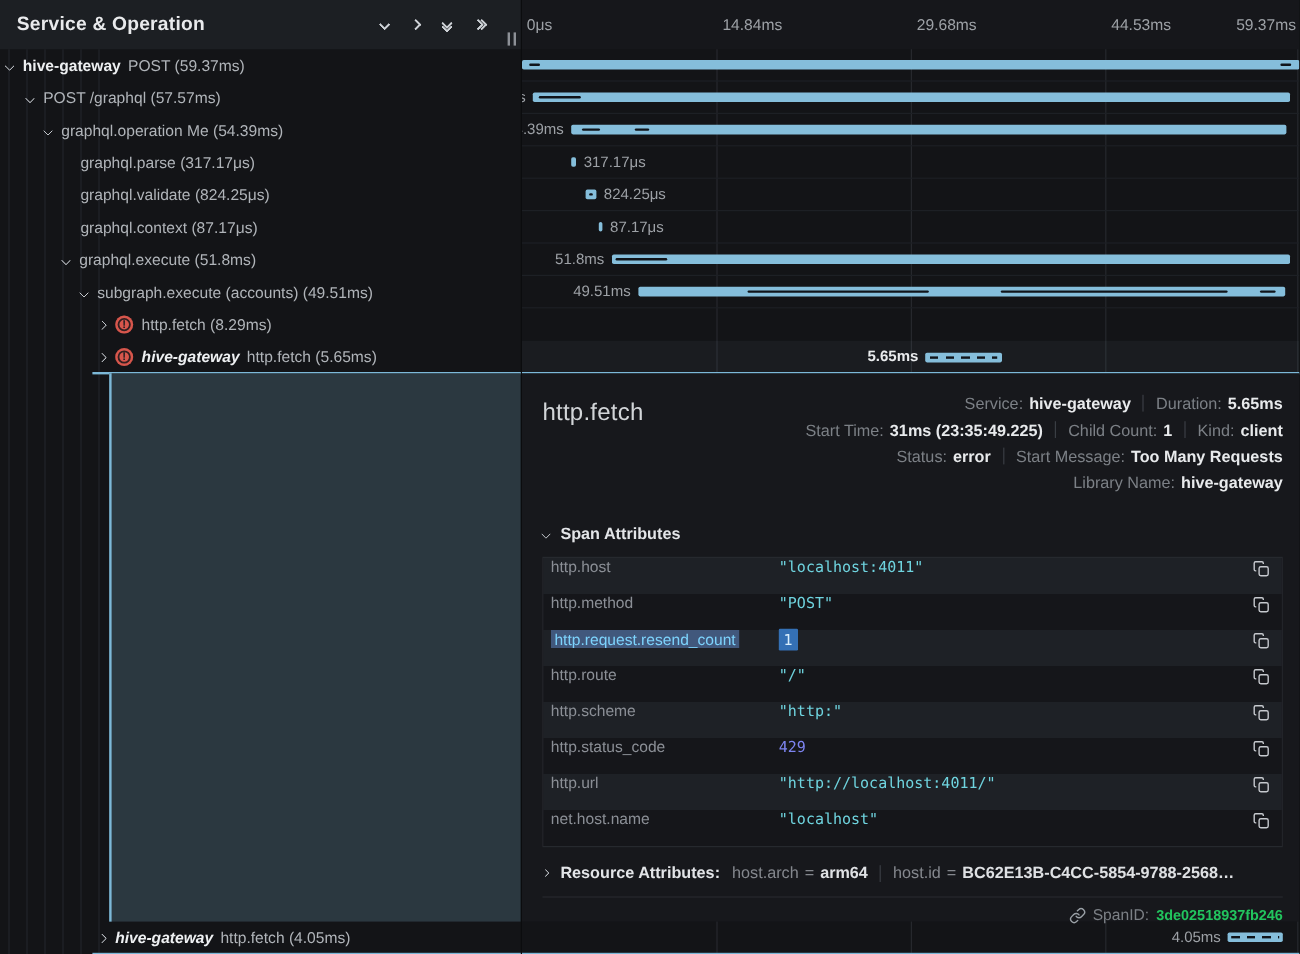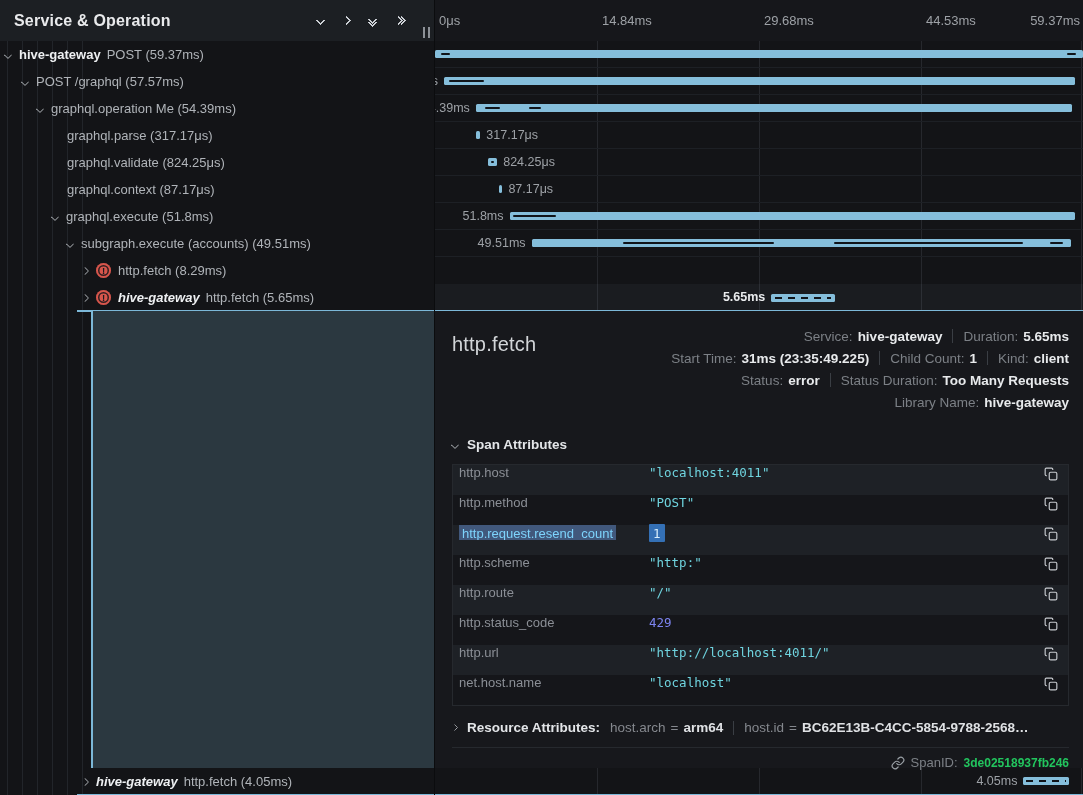--- a/index.html
+++ b/index.html
@@ -322,21 +322,21 @@
           <span class="mlab">Child Count:</span>
           <span class="mval">1</span>
           <span class="vdiv"></span>
           <span class="mlab">Kind:</span>
           <span class="mval">client</span>
         </div>
         <div class="meta-line">
           <span class="mlab">Status:</span>
           <span class="mval">error</span>
           <span class="vdiv"></span>
-          <span class="mlab">Status Duration:</span>
+          <span class="mlab">Start Message:</span>
           <span class="mval">Too Many Requests</span>
         </div>
         <div class="meta-line">
           <span class="mlab">Library Name:</span>
           <span class="mval">hive-gateway</span>
         </div>
       </div>
     </div>
 
     <div class="sect">
@@ -369,32 +369,32 @@
         <span class="akey"><span class="sel-key">http.request.resend_count</span></span>
         <span class="aval num"><span class="sel-val">1</span></span>
         <button class="copy-btn">
           <svg width="14" height="14" viewBox="0 0 24 24" fill="none" stroke="#c6c9ce" stroke-width="2" stroke-linejoin="round">
               <rect x="9" y="9" width="13" height="13" rx="2.5"></rect>
               <path d="M5 15H4a2 2 0 0 1-2-2V4a2 2 0 0 1 2-2h9a2 2 0 0 1 2 2v1"></path>
             </svg>
         </button>
       </div>
       <div class="attr-row">
+        <span class="akey">http.route</span>
+        <span class="aval str">"/"</span>
+        <button class="copy-btn">
+          <svg width="14" height="14" viewBox="0 0 24 24" fill="none" stroke="#c6c9ce" stroke-width="2" stroke-linejoin="round">
+              <rect x="9" y="9" width="13" height="13" rx="2.5"></rect>
+              <path d="M5 15H4a2 2 0 0 1-2-2V4a2 2 0 0 1 2-2h9a2 2 0 0 1 2 2v1"></path>
+            </svg>
+        </button>
+      </div>
+      <div class="attr-row">
         <span class="akey">http.scheme</span>
         <span class="aval str">"http:"</span>
-        <button class="copy-btn">
-          <svg width="14" height="14" viewBox="0 0 24 24" fill="none" stroke="#c6c9ce" stroke-width="2" stroke-linejoin="round">
-              <rect x="9" y="9" width="13" height="13" rx="2.5"></rect>
-              <path d="M5 15H4a2 2 0 0 1-2-2V4a2 2 0 0 1 2-2h9a2 2 0 0 1 2 2v1"></path>
-            </svg>
-        </button>
-      </div>
-      <div class="attr-row">
-        <span class="akey">http.route</span>
-        <span class="aval str">"/"</span>
         <button class="copy-btn">
           <svg width="14" height="14" viewBox="0 0 24 24" fill="none" stroke="#c6c9ce" stroke-width="2" stroke-linejoin="round">
               <rect x="9" y="9" width="13" height="13" rx="2.5"></rect>
               <path d="M5 15H4a2 2 0 0 1-2-2V4a2 2 0 0 1 2-2h9a2 2 0 0 1 2 2v1"></path>
             </svg>
         </button>
       </div>
       <div class="attr-row">
         <span class="akey">http.status_code</span>
         <span class="aval num">429</span>

